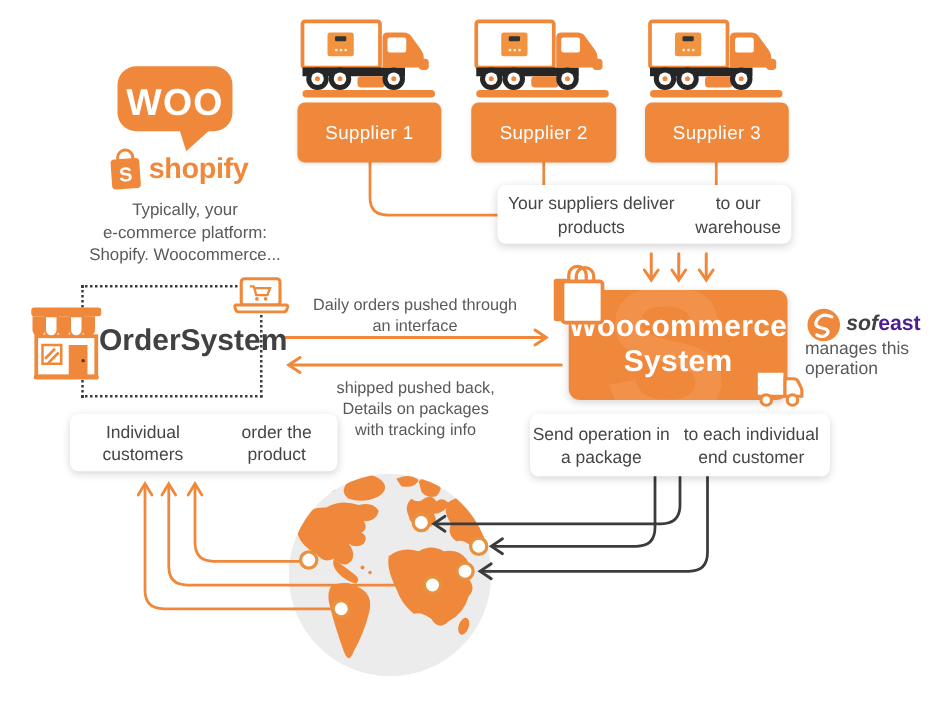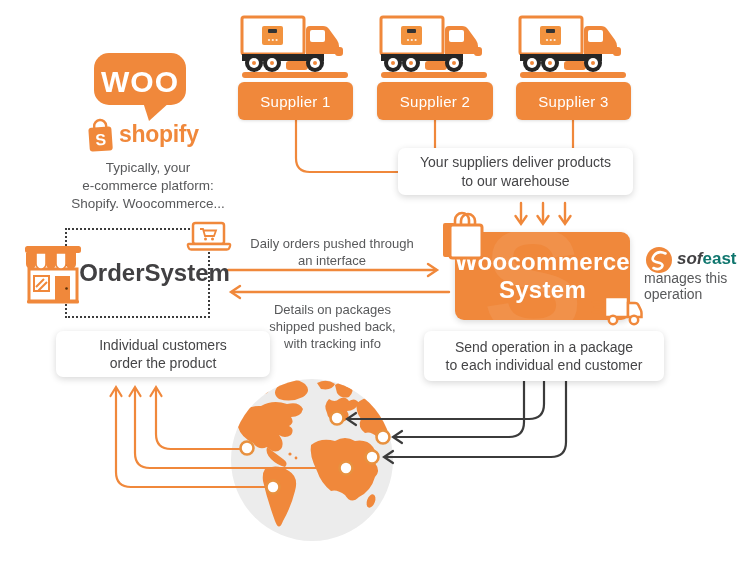--- a/index.html
+++ b/index.html
@@ -7,24 +7,24 @@
           font-family:"Liberation Sans",sans-serif;color:#414042;padding-left:38px;}
   .abs{position:absolute;}
   svg{display:block;}
   
   #overlay{position:absolute;left:0;top:0;z-index:1;}
   .hi{z-index:2;}
   .hi3{z-index:3;}
   
   .card{position:absolute;background:#fff;border-radius:7px;
         box-shadow:0 2px 7px rgba(0,0,0,.16);
-        display:flex;flex-direction:column;align-items:center;justify-content:center;
+        display:flex;flex-direction:row;align-items:center;justify-content:center;
         font-size:14px;line-height:1.32;color:#454547;text-align:center;z-index:2;}
   
-  .supplier{position:absolute;top:82px;height:38px;background:#F0883B;border-radius:6px;
+  .supplier{position:absolute;top:82px;height:48px;background:#F0883B;border-radius:6px;
             display:flex;align-items:center;justify-content:center;color:#fff;
             font-size:15px;letter-spacing:.3px;z-index:2;box-shadow:0 1px 3px rgba(0,0,0,.12);}
   
   #order-box{position:absolute;left:65px;top:228px;width:145px;height:90px;
              border:2px dotted #3c3c3c;display:flex;flex-direction:row;align-items:center;
              justify-content:center;padding-left:34px;box-sizing:border-box;
              font-size:24px;font-weight:700;line-height:1.12;color:#414042;z-index:2;}
   
   #fulfillment-box{position:absolute;left:455px;top:232px;width:175px;height:88px;
                    background:#F0883B;border-radius:9px;display:flex;flex-direction:column;
@@ -35,21 +35,21 @@
                    color:rgba(255,255,255,.08);pointer-events:none;}
   .ful-line{position:relative;}
   
   .note{position:absolute;font-size:13px;line-height:1.32;color:#58595B;text-align:center;z-index:2;}
   
   #platform-note{left:44px;top:159px;width:208px;font-size:13.5px;}
   #shopify-word{position:absolute;left:119px;top:121px;font-size:23px;font-weight:700;
                 color:#F0883B;letter-spacing:-.3px;z-index:2;}
   
   #sofeast-word{position:absolute;left:677px;top:249px;font-size:17px;font-weight:700;z-index:2;}
-  #sofeast-word .d{color:#414042;font-style:italic;} #sofeast-word .o{color:#0f766e;}
+  #sofeast-word .d{color:#414042;font-style:italic;} #sofeast-word .o{color:#4c1d95;}
   #sofeast-caption{left:644px;top:270px;width:104px;text-align:left;font-size:14px;line-height:1.15;}
 </style>
 </head>
 <body>
 
 <div id="canvas">
 
   <svg width="0" height="0" style="position:absolute" aria-hidden="true">
     <defs>
       <symbol id="truck-symbol" viewBox="0 0 116 70">
@@ -200,22 +200,22 @@
     <div>Your suppliers deliver products</div>
     <div>to our warehouse</div>
   </div>
 
   <div class="note" style="left:232px;top:235px;width:200px">
     <div>Daily orders pushed through</div>
     <div>an interface</div>
   </div>
 
   <div class="note" style="left:230px;top:301px;width:205px">
+    <div>shipped pushed back,</div>
     <div>Details on packages</div>
-    <div>shipped pushed back,</div>
     <div>with tracking info</div>
   </div>
 
   <div class="card" style="left:56px;top:331px;width:214px;height:46px">
     <div>Individual customers</div>
     <div>order the product</div>
   </div>
 
   <div class="card" style="left:424px;top:331px;width:240px;height:50px">
     <div>Send operation in a package</div>

